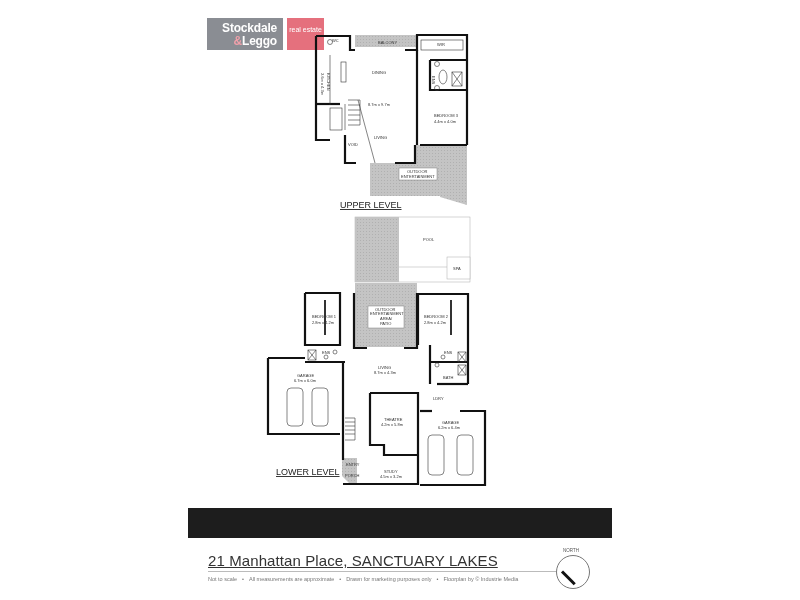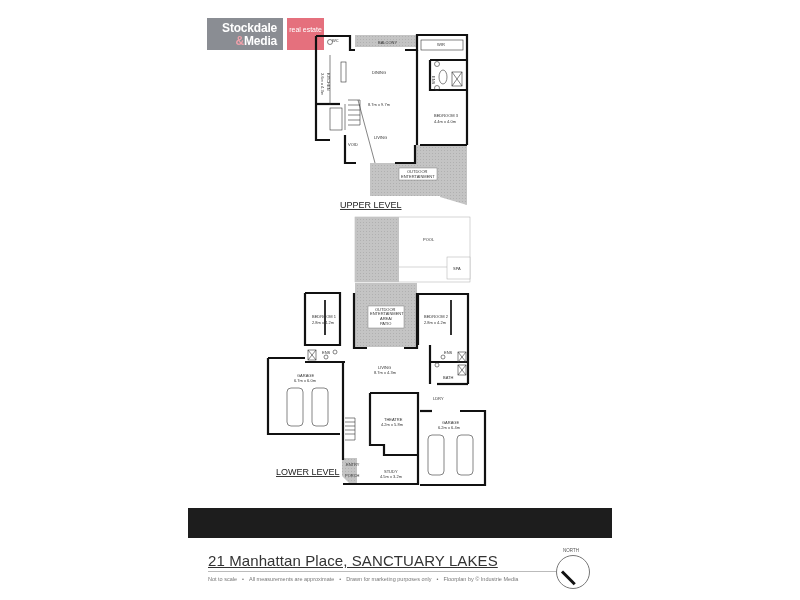--- a/index.html
+++ b/index.html
@@ -21,21 +21,21 @@
   .disc span.sep { margin:0 5px; }
   .north-lbl { left:563px; top:548px; font-size:4.5px; color:#555; }
   .compass { left:556px; top:555px; width:32px; height:32px; border:1px solid #777; border-radius:50%; }
   .needle { position:absolute; left:5px; top:14px; width:18px; height:3px; background:#111; transform:rotate(45deg); transform-origin:left center; }
 </style>
 </head>
 <body>
 
 <div class="abs logo-grey">
   <div class="logo-t1">Stockdale</div>
-  <div class="logo-t2"><span class="logo-amp">&amp;</span><span>Media</span></div>
+  <div class="logo-t2"><span class="logo-amp">&amp;</span><span>Leggo</span></div>
 </div>
 <div class="abs logo-pink">
   <div class="logo-re">real estate</div>
 </div>
 
 <svg class="plan" width="800" height="600" viewBox="0 0 800 600">
   <defs>
     <pattern id="hatch" width="3" height="3" patternUnits="userSpaceOnUse">
       <rect width="3" height="3" fill="#c4c4c4"></rect>
       <rect width="1" height="1" fill="#b0b0b0"></rect>

